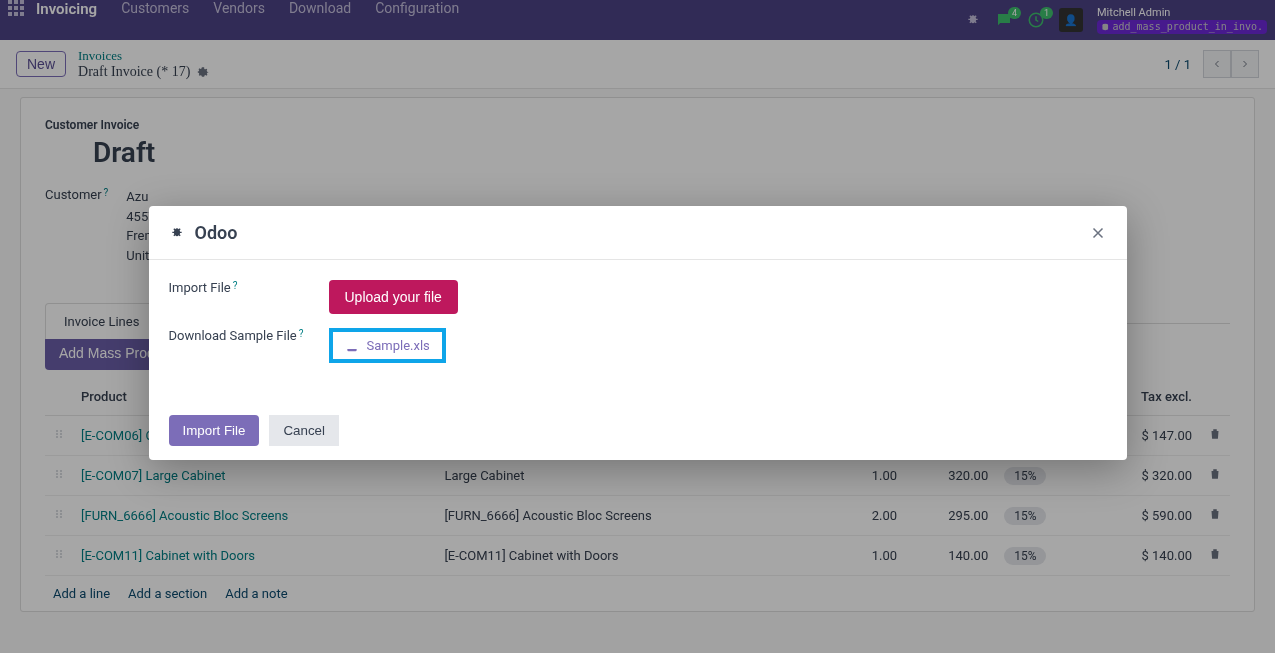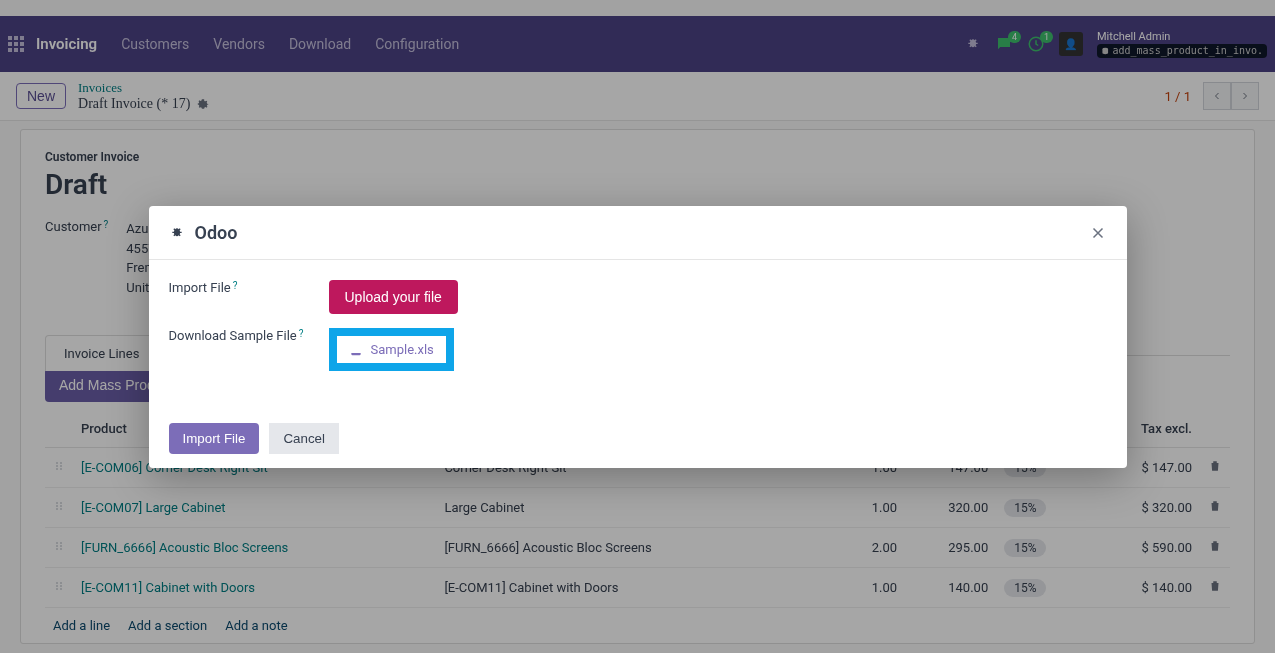--- a/index.html
+++ b/index.html
@@ -1,50 +1,50 @@
 <!DOCTYPE html>
 <html><head>
   <meta charset="utf-8">
   <style>
     * { margin: 0; padding: 0; box-sizing: border-box; }
     body { font-family: -apple-system, BlinkMacSystemFont, "Segoe UI", Roboto, sans-serif; font-size: 13px; color: #374151; background: #f9f9f9; width: 1275px; height: 653px; overflow: hidden; position: relative; }
     
     
-    .topnav { background: #4c4284; height: 56px; display: flex; align-items: center; padding: 0 8px; color: #c4bfdb; margin-top: 16px; }
+    .topnav { background: #4c4284; height: 40px; display: flex; padding: 0 8px; color: #c4bfdb; }
     .apps-icon { display: grid; grid-template-columns: repeat(3, 4px); grid-template-rows: repeat(3, 4px); gap: 2px; margin-right: 12px; cursor: pointer; }
     .apps-icon span { background: #c4bfdb; }
     .brand { color: #fff; font-weight: 600; font-size: 15px; margin-right: 24px; }
     .nav-item { color: #c4bfdb; margin-right: 24px; cursor: pointer; font-size: 14px; }
     .nav-right { margin-left: auto; display: flex; align-items: center; gap: 14px; }
     .nav-icon-btn { color: #c4bfdb; cursor: pointer; position: relative; display: flex; align-items: center; }
     .chat-icon { width: 18px; height: 18px; fill: #3ec16e; }
     .clock-icon { width: 18px; height: 18px; fill: none; stroke: #3ec16e; stroke-width: 2; }
     .badge-count { background: #3ec16e; color: #fff; font-size: 9px; padding: 1px 4px; border-radius: 8px; position: absolute; top: -4px; right: -8px; }
     .avatar { width: 24px; height: 24px; background: #333; border-radius: 3px; display:flex; align-items:center; justify-content:center; color:#fff; font-size:11px; }
     .user-block { display:flex; flex-direction:column; color:#fff; font-size:11px; line-height:1.2; }
-    .db-name { background:#0f172a; color:#ccc; font-family: monospace; font-size:10px; padding:1px 4px; border-radius:4px; display:flex; align-items:center; gap:3px; max-width:170px; white-space:nowrap; overflow:hidden; }
+    .db-name { background:#6d28d9; color:#ccc; font-family: monospace; font-size:10px; padding:1px 4px; border-radius:4px; display:flex; align-items:center; gap:3px; max-width:170px; white-space:nowrap; overflow:hidden; }
     .db-icon { width:10px; height:10px; fill:#ccc; }
     .bug-icon { width:16px; height:16px; fill:#c4bfdb; }
     
     
     .header-bar { background:#fff; border-bottom:1px solid #e5e5e5; padding: 8px 16px; display:flex; align-items:center; }
     .new-btn { border:1px solid #7c6db8; color:#5b4f94; background:#fff; padding:4px 10px; font-size:14px; border-radius:4px; cursor:pointer; margin-right:12px; }
     .breadcrumb-block { display:flex; flex-direction:column;font-family:Liberation Serif, serif; }
     .bc-top { color:#017e84; font-size:13px; cursor:pointer; }
     .bc-bottom { font-size:14px; color:#374151; display:flex; align-items:center; gap:6px; }
     .gear-icon { width:14px; height:14px; fill:#6b7280; cursor:pointer; }
-    .pager-block { margin-left:auto; display:flex; align-items:center; gap:12px; color:#c2410c; }
+    .pager-block { margin-left:auto; display:flex; align-items:center; gap:12px; color:#0c4a6e; }
     .pager-btn { width:28px; height:28px; border:1px solid #d1d5db; background:#f3f4f6; display:flex; align-items:center; justify-content:center; cursor:pointer; }
     .pager-btn svg { width:12px; height:12px; stroke:#6b7280; stroke-width:2; fill:none; }
     
     
     .main-wrap { padding: 0 20px; }
     .sheet { background:#fff; border:1px solid #ddd; border-radius:3px; margin-top:8px; padding:20px 24px 0; }
     .sheet-title { font-size:12px; font-weight:600; margin-bottom:4px; }
-    .status-title { font-size:28px; font-weight:600; color:#374151; margin-bottom:18px; }
+    .status-title { font-size:28px; font-weight:600; color:#374151; margin-bottom:18px;margin-left:48px; }
     .field-row { display:flex; gap:18px; align-items:flex-start; margin-bottom:14px; }
     .field-label { font-size:13px; color:#374151; display:flex; align-items:flex-start; gap:2px; }
     .help-sup { color:#017e84; font-size:10px; cursor:pointer; }
     .customer-vals { color:#374151; line-height:1.5; }
     
     .tabs-row { display:flex; border-bottom:1px solid #ddd; margin-top:22px; }
     .tab { padding:10px 18px; cursor:pointer; color:#6b7280; border:1px solid transparent; border-bottom:none; position:relative; top:16px; }
     .tab.active { border-color:#ddd; background:#fff; color:#374151; border-radius:4px 4px 0 0; }
     
     .mass-btn { background:#6b5fa8; color:#fff; border:none; padding:9px 14px; font-size:14px; border-radius:4px; cursor:pointer; margin:12px 0 8px; }
@@ -67,21 +67,21 @@
     .overlay { position:absolute; inset:0; background:rgba(0,0,0,0.35); display:flex; align-items:flex-start; justify-content:center; padding-top:206px; }
     .modal { background:#fff; width:978px; border-radius:4px; box-shadow:0 10px 40px rgba(0,0,0,0.3); }
     .modal-header { display:flex; align-items:center; padding:16px 20px; border-bottom:1px solid #e5e5e5; }
     .modal-header .bug-icon { fill:#374151; margin-right:10px; }
     .modal-title { font-size:18px; font-weight:600; }
     .modal-close { margin-left:auto; cursor:pointer; width:18px; height:18px; stroke:#6b7280; stroke-width:2; fill:none; }
     .modal-body { padding:20px 20px 24px; }
     .m-row { display:flex; align-items:flex-start; margin-bottom:14px; }
     .m-label { width:160px; color:#374151; display:flex; gap:2px; align-items:flex-start; flex-wrap:wrap; }
     .upload-btn { background:#be185d; color:#fff; border:none; padding:9px 16px; border-radius:4px; font-size:14px; cursor:pointer; }
-    .sample-box { border:8px solid #0ea5e9; padding:6px 12px; display:inline-flex; align-items:center; gap:8px; }
+    .sample-box { border:4px solid #0ea5e9; padding:6px 12px; display:inline-flex; align-items:center; gap:8px; }
     .sample-link { color:#7c6db8; cursor:pointer; }
     .dl-icon { width:14px; height:14px; fill:#7c6db8; }
     .modal-footer { padding:14px 20px; display:flex; gap:10px; border-top: 0; }
     .import-btn { background:#7c6db8; color:#fff; border:none; padding:8px 14px; border-radius:4px; cursor:pointer; }
     .cancel-btn { background:#e5e7eb; color:#374151; border:none; padding:8px 14px; border-radius:0; cursor:pointer; }
   </style>
 </head>
 <body>
 
 <div class="topnav">

